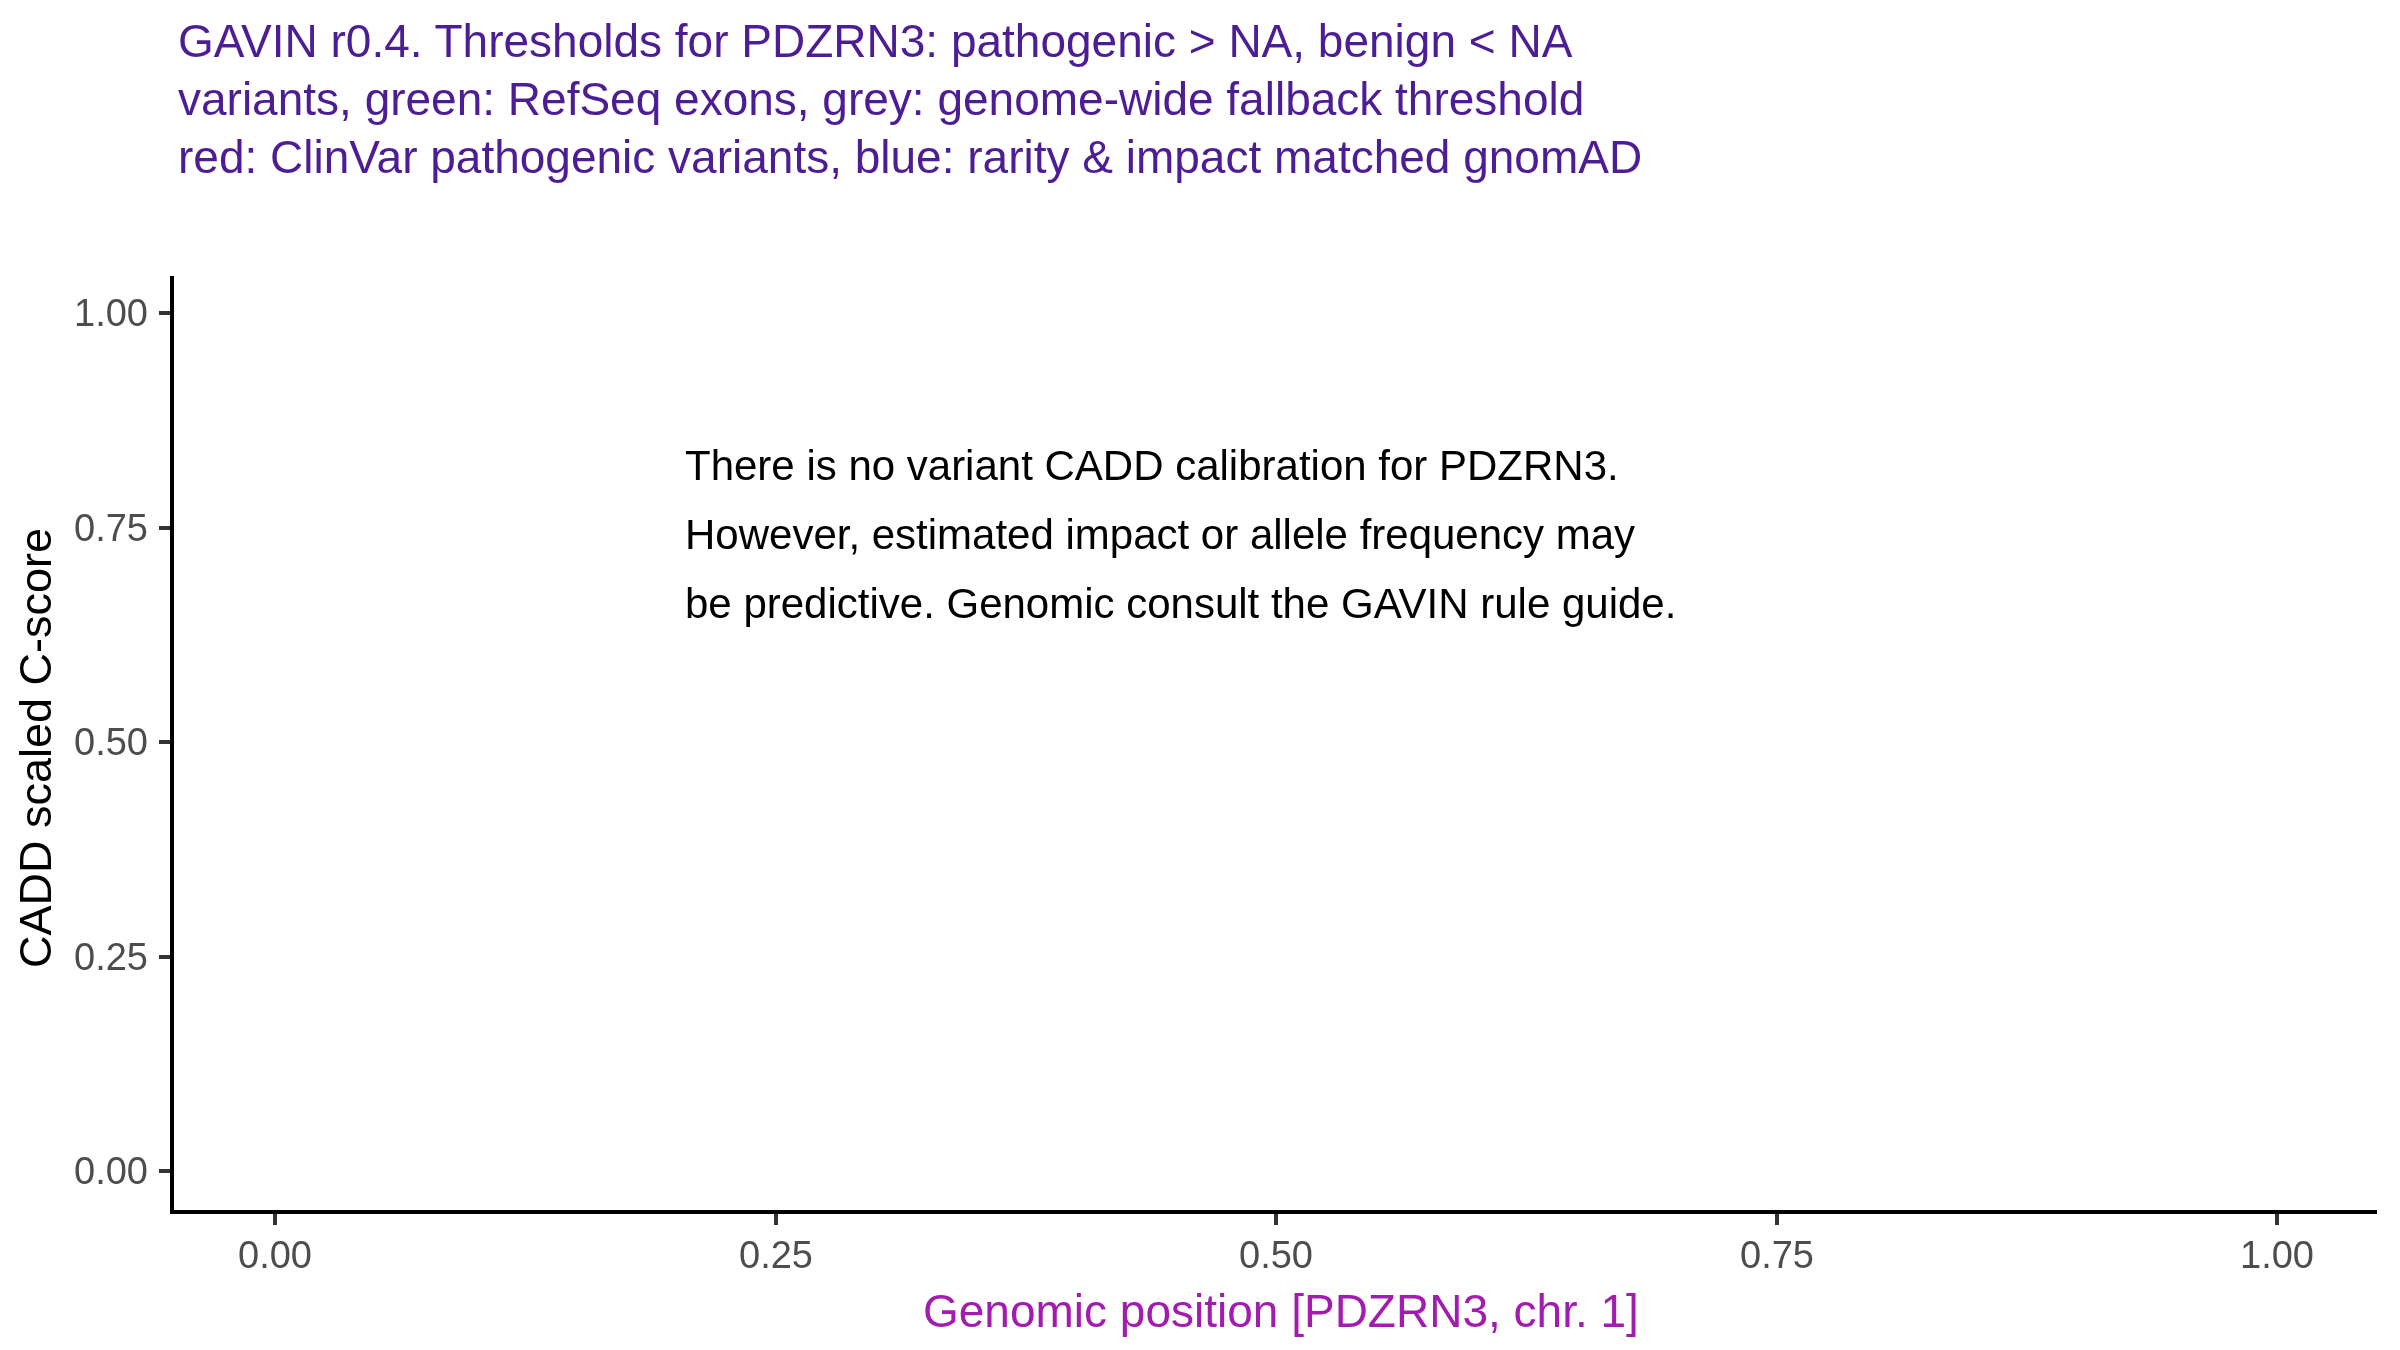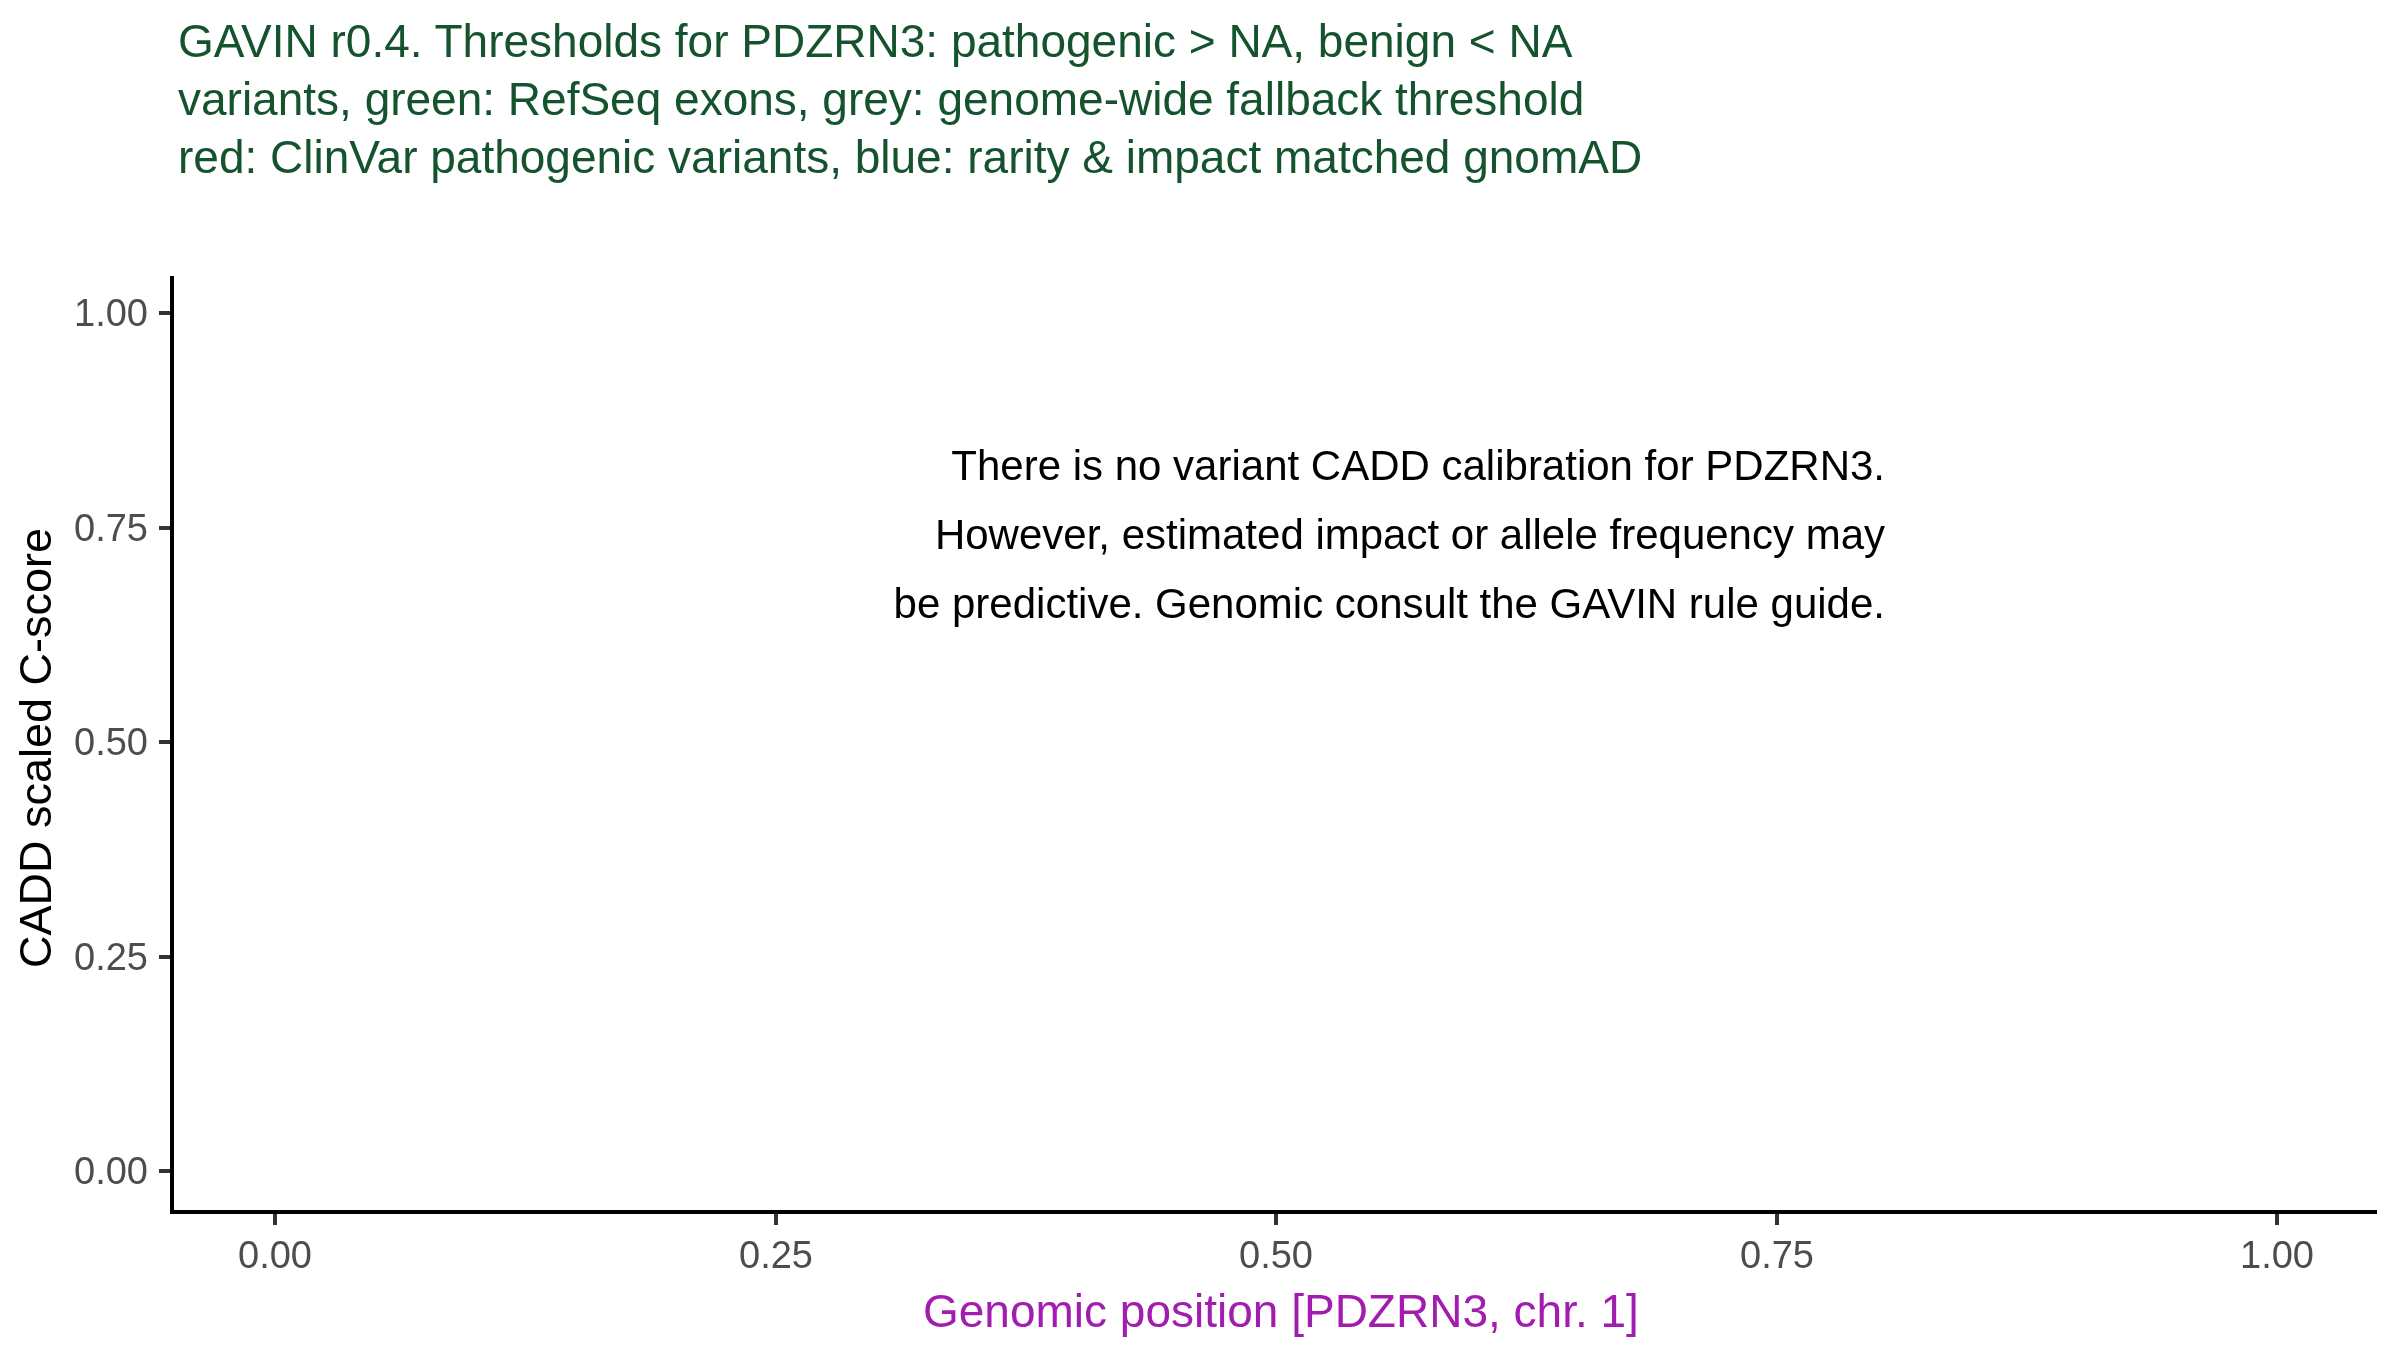--- a/index.html
+++ b/index.html
@@ -15,21 +15,21 @@
     font-family: "Liberation Sans", sans-serif;
     color: #000000;
     overflow: hidden;
   }
   .plot-title {
     position: absolute;
     left: 178px;
     top: 12px;
     font-size: 46px;
     line-height: 58px;
-    color: #14532d;
+    color: #4c1d95;
     white-space: nowrap;
   }
   .panel {
     position: absolute;
     left: 170px;
     top: 276px;
     width: 2207px;
     height: 938px;
     box-sizing: border-box;
     border-left: 4px solid #000000;
@@ -91,21 +91,21 @@
     font-size: 46px;
     line-height: 54px;
     color: #a21caf;
     white-space: nowrap;
   }
   .annotation {
     position: absolute;
     left: 685px;
     top: 431px;
     width: 1200px;
-    text-align: right;
+    text-align: left;
     font-size: 42px;
     line-height: 69px;
     color: #000000;
     white-space: nowrap;
   }
 </style>
 </head>
 <body>
 
 <div class="canvas">

